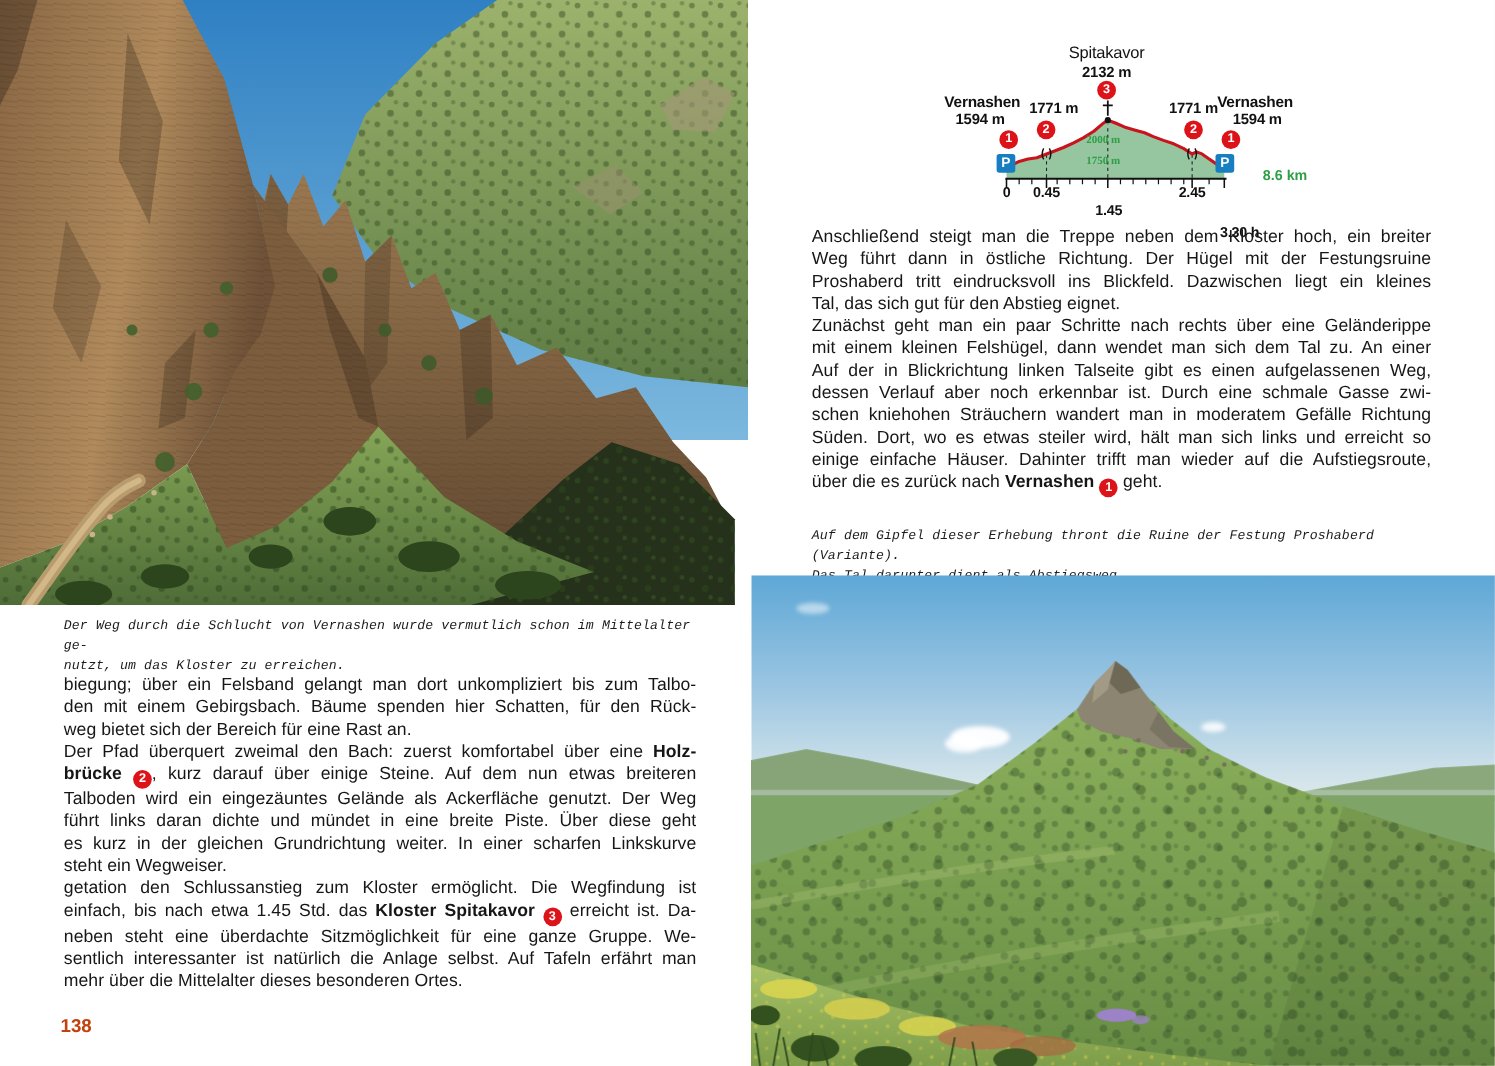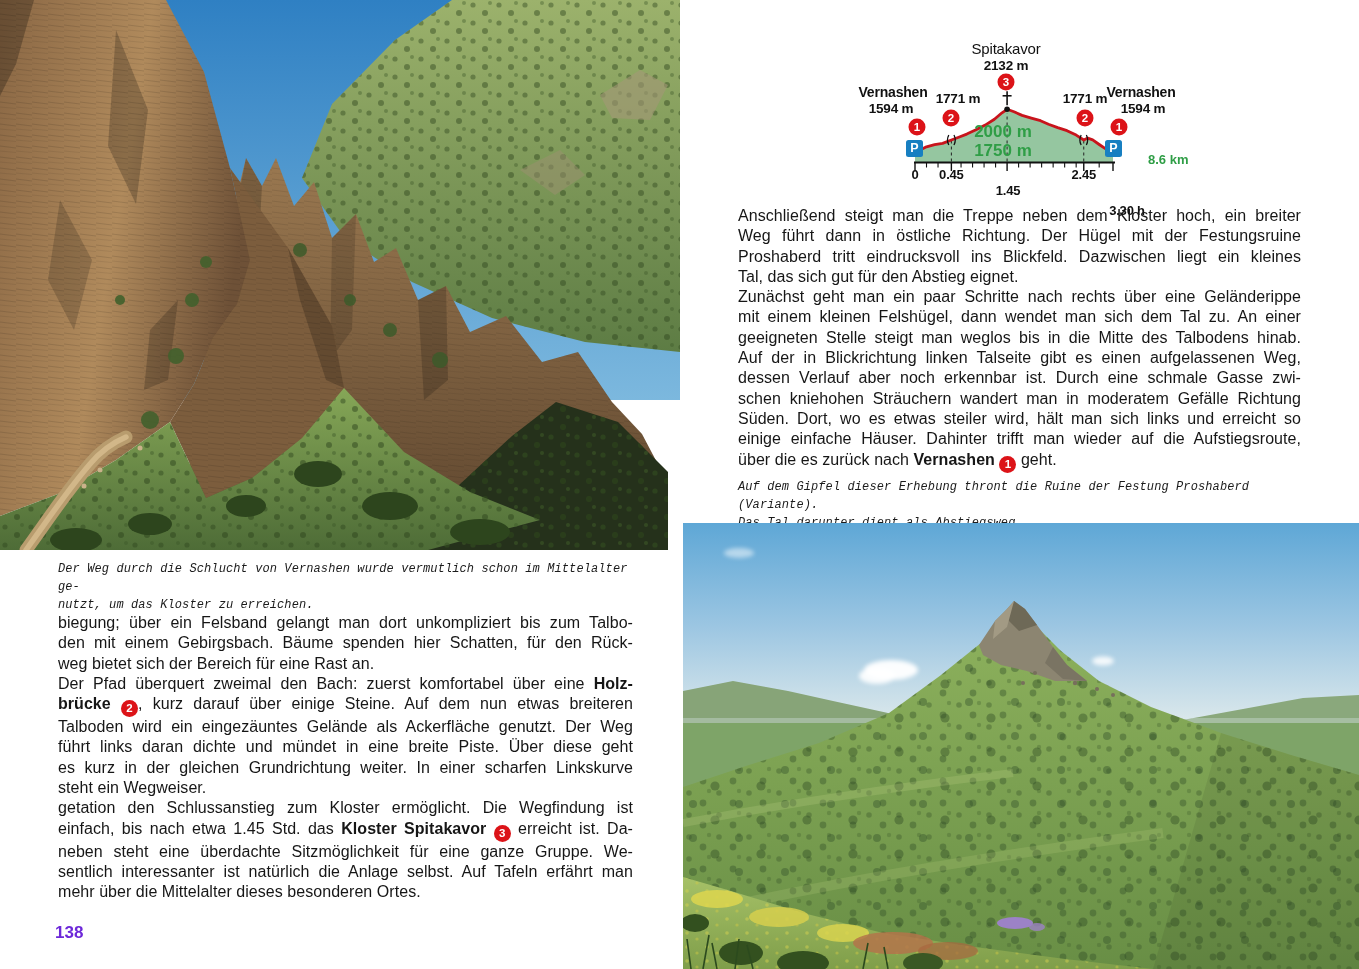--- a/index.html
+++ b/index.html
@@ -18,29 +18,29 @@
   .body-col{position:absolute;font-size:16px;line-height:20.3px;letter-spacing:0.05px;}
   .body-left{left:58px;top:613px;width:575px;}
   .body-right{left:738px;top:206px;width:563px;}
   .jline{text-align:justify;text-align-last:justify;}
   .jline.last{text-align-last:left;}
   .jline b{font-weight:700;}
   .badge{display:inline-block;width:17px;height:17px;border-radius:50%;background:#dc1318;
          color:#fff;font-weight:700;font-size:11.5px;line-height:17px;text-align:center;
          text-align-last:center;vertical-align:-3px;letter-spacing:0;}
 
-  .page-number{position:absolute;left:55px;top:923px;font-size:17px;font-weight:600;color:#6d28d9;}
+  .page-number{position:absolute;left:55px;top:923px;font-size:17px;font-weight:600;color:#c2410c;}
 
   .chart{position:absolute;left:845px;top:35px;width:340px;height:158px;}
   .chart svg{position:absolute;left:0;top:0;}
   .clabel{position:absolute;transform:translateX(-50%);white-space:nowrap;color:#111;font-weight:bold;}
   .c-title{font-weight:400;font-size:15px;letter-spacing:-0.2px;}
   .c-name{font-weight:700;font-size:14px;letter-spacing:-0.2px;}
   .c-elev{font-size:13.5px;letter-spacing:-0.2px;}
-  .c-green{color:#2f9e46;font-weight:700;font-size:17px;}
+  .c-green{color:#2f9e46;font-weight:700;font-size:10px;font-family:Liberation Serif, serif;}
   .c-total{position:absolute;color:#2f9e46;font-weight:700;font-size:13px;white-space:nowrap;}
   .xl{font-size:13px;letter-spacing:-0.2px;}
   .cmark{position:absolute;width:17px;height:17px;border-radius:50%;background:#dc1318;color:#fff;
          font-size:11.5px;font-weight:700;line-height:17px;text-align:center;
          transform:translate(-50%,-50%);}
   .pbox{position:absolute;width:17px;height:17px;background:#177fc1;border-radius:2.5px;color:#fff;
         font-weight:700;font-size:12.5px;line-height:17px;text-align:center;}
 </style>
 </head>
 <body>
@@ -218,21 +218,20 @@
       </div>
   </div>
 
   <div class="body-col body-right">
       <div class="jline">Anschließend steigt man die Treppe neben dem Kloster hoch, ein breiter</div>
       <div class="jline">Weg führt dann in östliche Richtung. Der Hügel mit der Festungsruine</div>
       <div class="jline">Proshaberd tritt eindrucksvoll ins Blickfeld. Dazwischen liegt ein kleines</div>
       <div class="jline last">Tal, das sich gut für den Abstieg eignet.</div>
       <div class="jline">Zunächst geht man ein paar Schritte nach rechts über eine Geländerippe</div>
       <div class="jline">mit einem kleinen Felshügel, dann wendet man sich dem Tal zu. An einer</div>
-      <div class="jline">geeigneten Stelle steigt man weglos bis in die Mitte des Talbodens hinab.</div>
       <div class="jline">Auf der in Blickrichtung linken Talseite gibt es einen aufgelassenen Weg,</div>
       <div class="jline">dessen Verlauf aber noch erkennbar ist. Durch eine schmale Gasse zwi-</div>
       <div class="jline">schen kniehohen Sträuchern wandert man in moderatem Gefälle Richtung</div>
       <div class="jline">Süden. Dort, wo es etwas steiler wird, hält man sich links und erreicht so</div>
       <div class="jline">einige einfache Häuser. Dahinter trifft man wieder auf die Aufstiegsroute,</div>
       <div class="jline last">über die es zurück nach <b>Vernashen</b> <span class="badge">1</span> geht.</div>
     </div>
 
   <div class="caption caption-right">Auf dem Gipfel dieser Erhebung thront die Ruine der Festung Proshaberd (Variante).
 Das Tal darunter dient als Abstiegsweg.</div>

